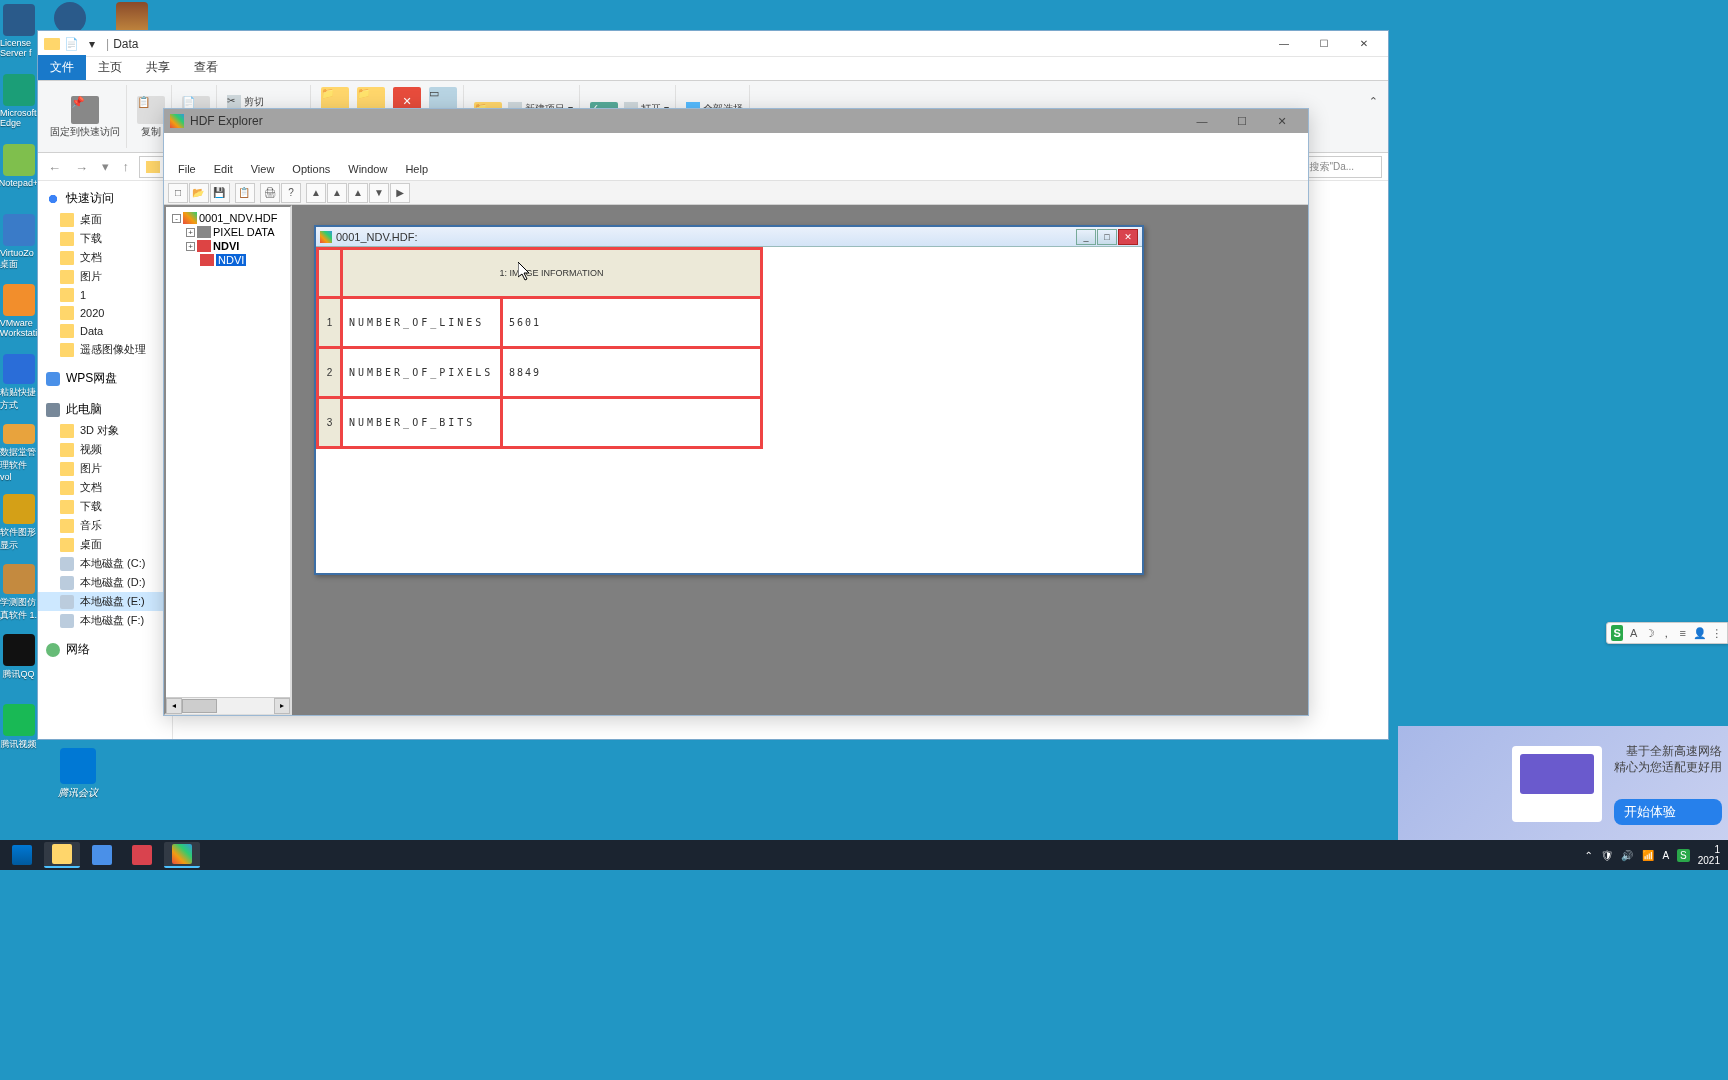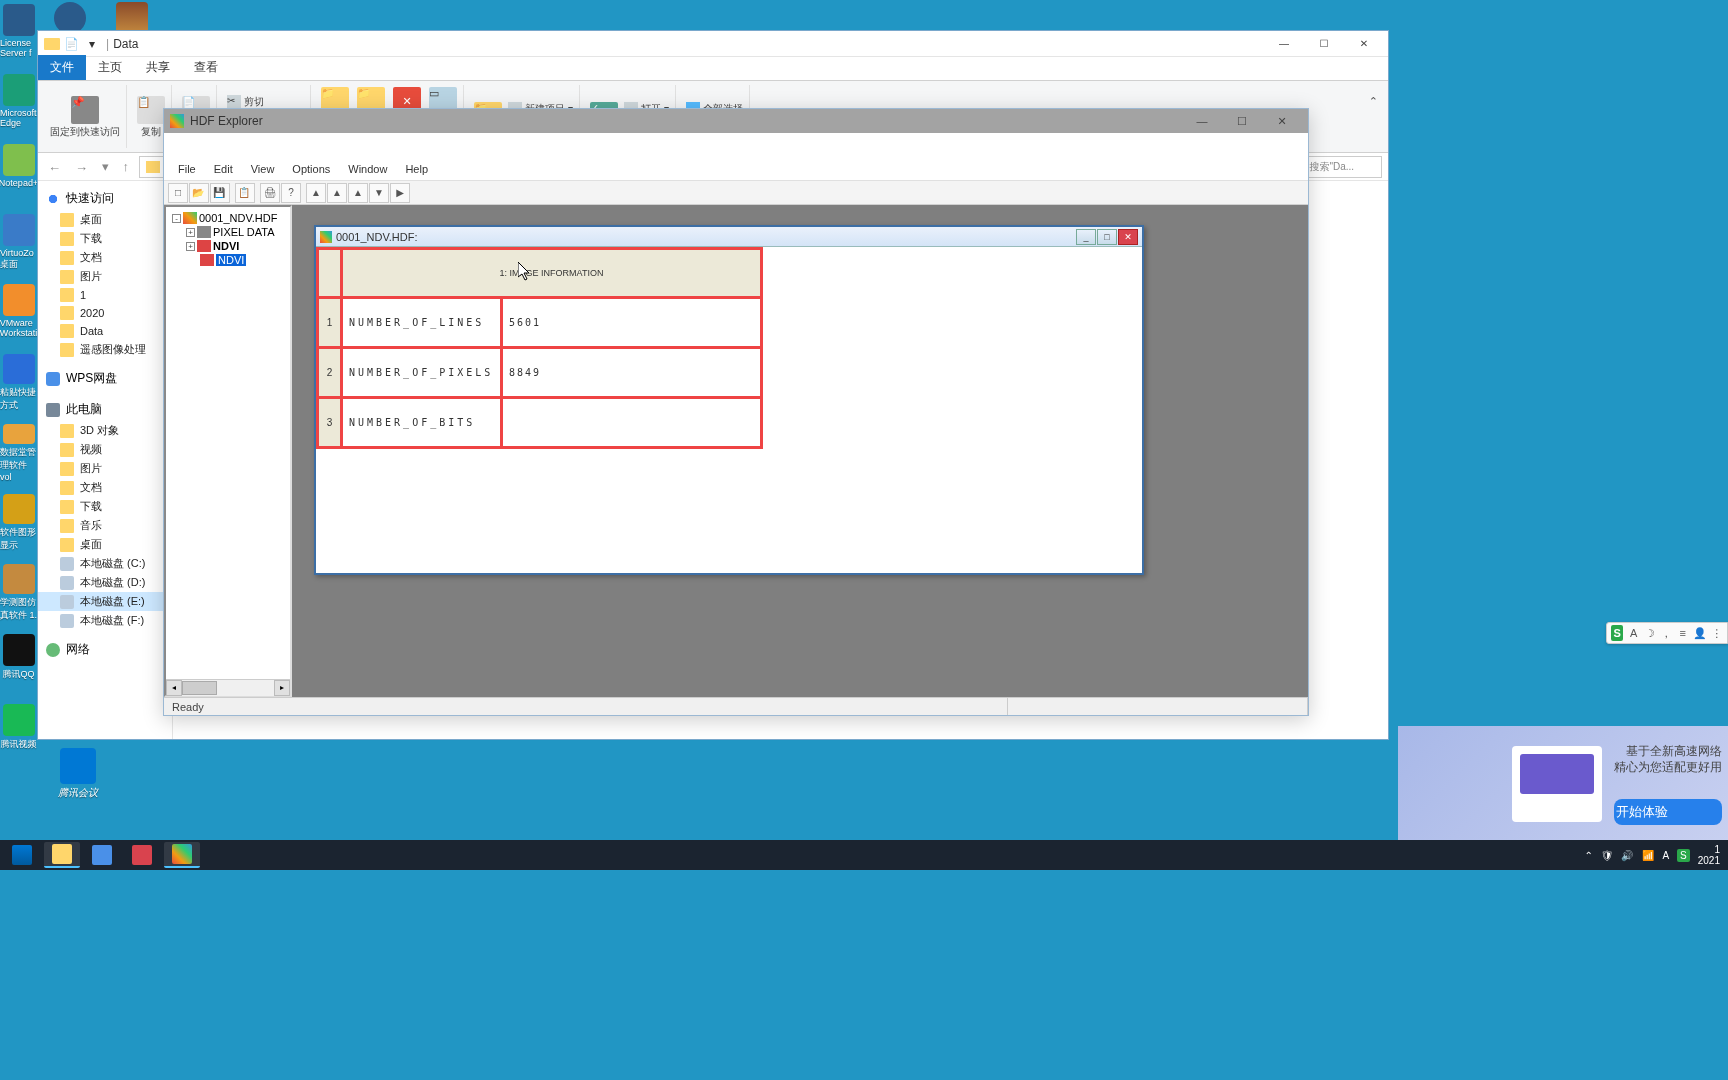--- a/index.html
+++ b/index.html
@@ -97,21 +97,21 @@
 .grid td.v { letter-spacing: 3px; font-family: monospace; font-size: 10px; }
 .grid td.n { letter-spacing: 2px; font-family: monospace; font-size: 10px; }
 
 .hdf-status { height: 18px; background: #f0f0f0; border-top: 1px solid #ccc; display: flex; align-items: center; font-size: 11px; color: #444; }
 .hdf-status .cell { padding: 0 8px; border-right: 1px solid #ccc; height: 100%; display: flex; align-items: center; }
 .hdf-status .cell.wide { flex: 1; }
 
 
 .right-panel { position: absolute; right: 0; top: 726px; width: 330px; height: 115px; background: linear-gradient(135deg,#a8b8e8,#c8d0f0); display: flex; align-items: center; justify-content: flex-end; padding-right: 6px; }
 .right-panel .txt { font-size: 12px; color: #444; text-align: right; line-height: 16px; }
-.right-panel .btn { background: #2680eb; color: #fff; padding: 4px 2px; font-size: 13px; margin-top: 24px; border-radius: 8px; }
+.right-panel .btn { background: #2680eb; color: #fff; padding: 4px 10px; font-size: 13px; margin-top: 24px; border-radius: 8px; }
 .right-panel .illus { width: 90px; height: 76px; background: #fff; border-radius: 4px; margin-right: 12px; position: relative; }
 .right-panel .illus::after { content:''; position:absolute; top:8px; left:8px; right:8px; height:40px; background:#6a5acd; border-radius:3px; }
 
 .ime-bar { position: absolute; right: 0; top: 622px; width: 122px; height: 22px; background: #fafafa; border: 1px solid #ccc; border-radius: 3px 0 0 3px; display: flex; align-items: center; gap: 4px; padding: 0 4px; box-shadow: 0 1px 3px rgba(0,0,0,.2); }
 .ime-bar .ib { width: 16px; height: 16px; font-size: 11px; color: #555; text-align: center; line-height: 16px; }
 .ime-bar .ib.g { background: #2aa84a; color: #fff; border-radius: 2px; font-weight: bold; }
 
 .net-widget { position: absolute; right: 0; top: 740px; width: 44px; height: 36px; background: rgba(0,0,0,.6); border-radius: 6px 0 0 6px; color: #0f0; font-size: 8px; padding: 4px; line-height: 10px; }
 
 .taskbar2 { position: absolute; left: 0; top: 840px; width: 1728px; height: 30px; background: #1b2430; display: flex; align-items: center; padding: 0 4px; gap: 4px; }
@@ -508,24 +508,20 @@
               <th class="rowh">3</th>
               <td class="v">NUMBER_OF_BITS</td>
               <td class="n"></td>
             </tr>
           </tbody>
             </table>
         </div>
       </div>
     </div>
   </div>
-  <div class="hdf-status">
-    <div class="cell wide">Ready</div>
-    <div class="cell" style="width:300px"></div>
-  </div>
 </div>
 
 <div class="ime-bar">
   <div class="ib g">S</div>
   <div class="ib">A</div>
   <div class="ib">☽</div>
   <div class="ib">，</div>
   <div class="ib">≡</div>
   <div class="ib">👤</div>
   <div class="ib">⋮</div>

